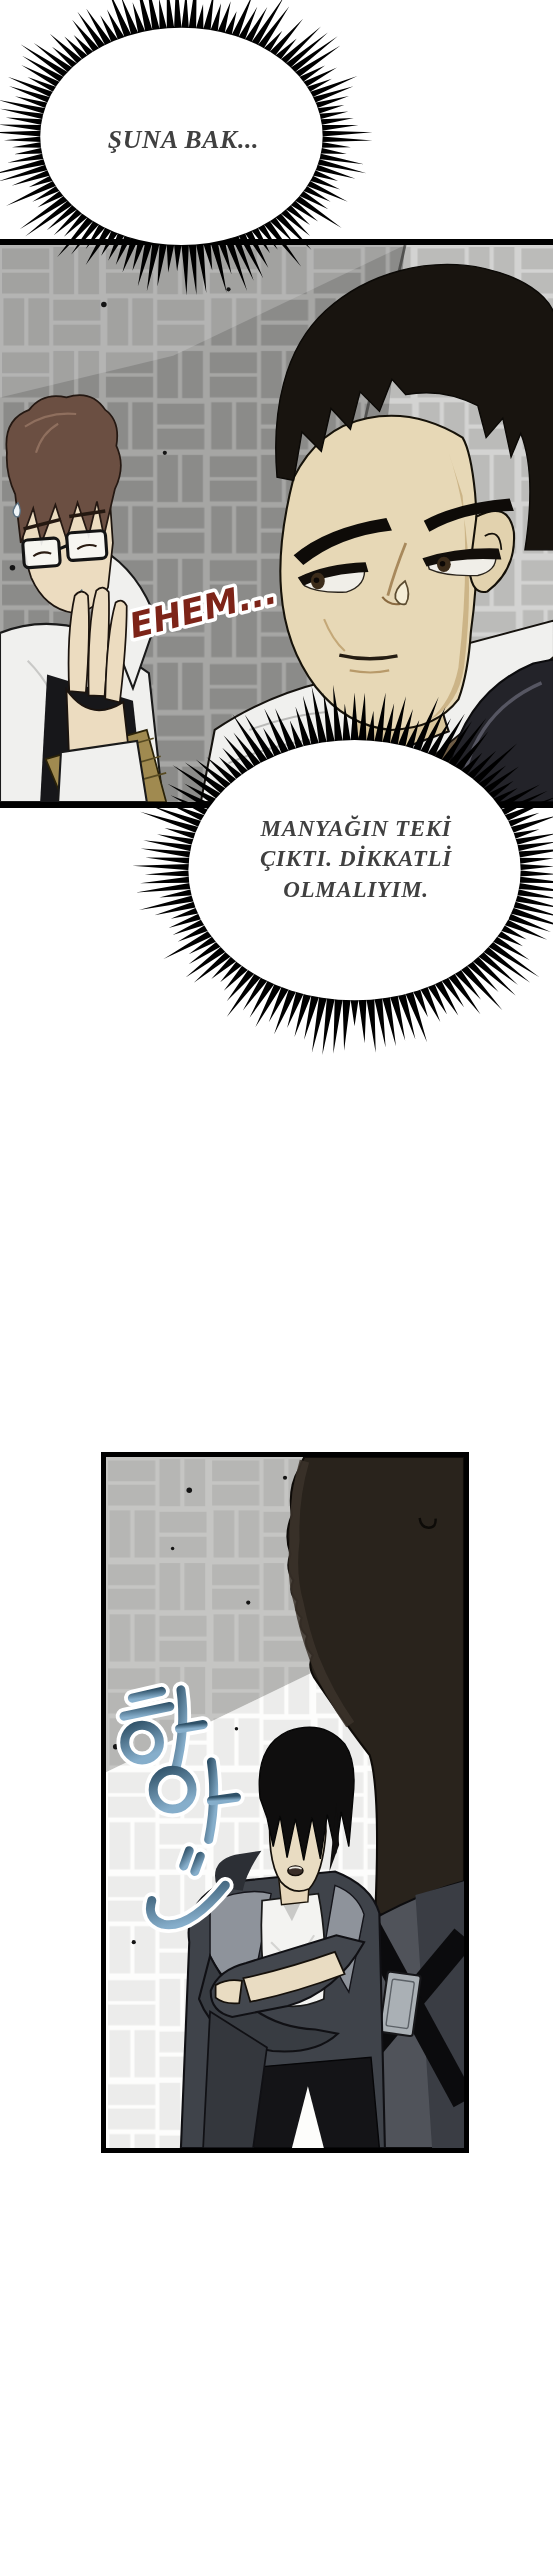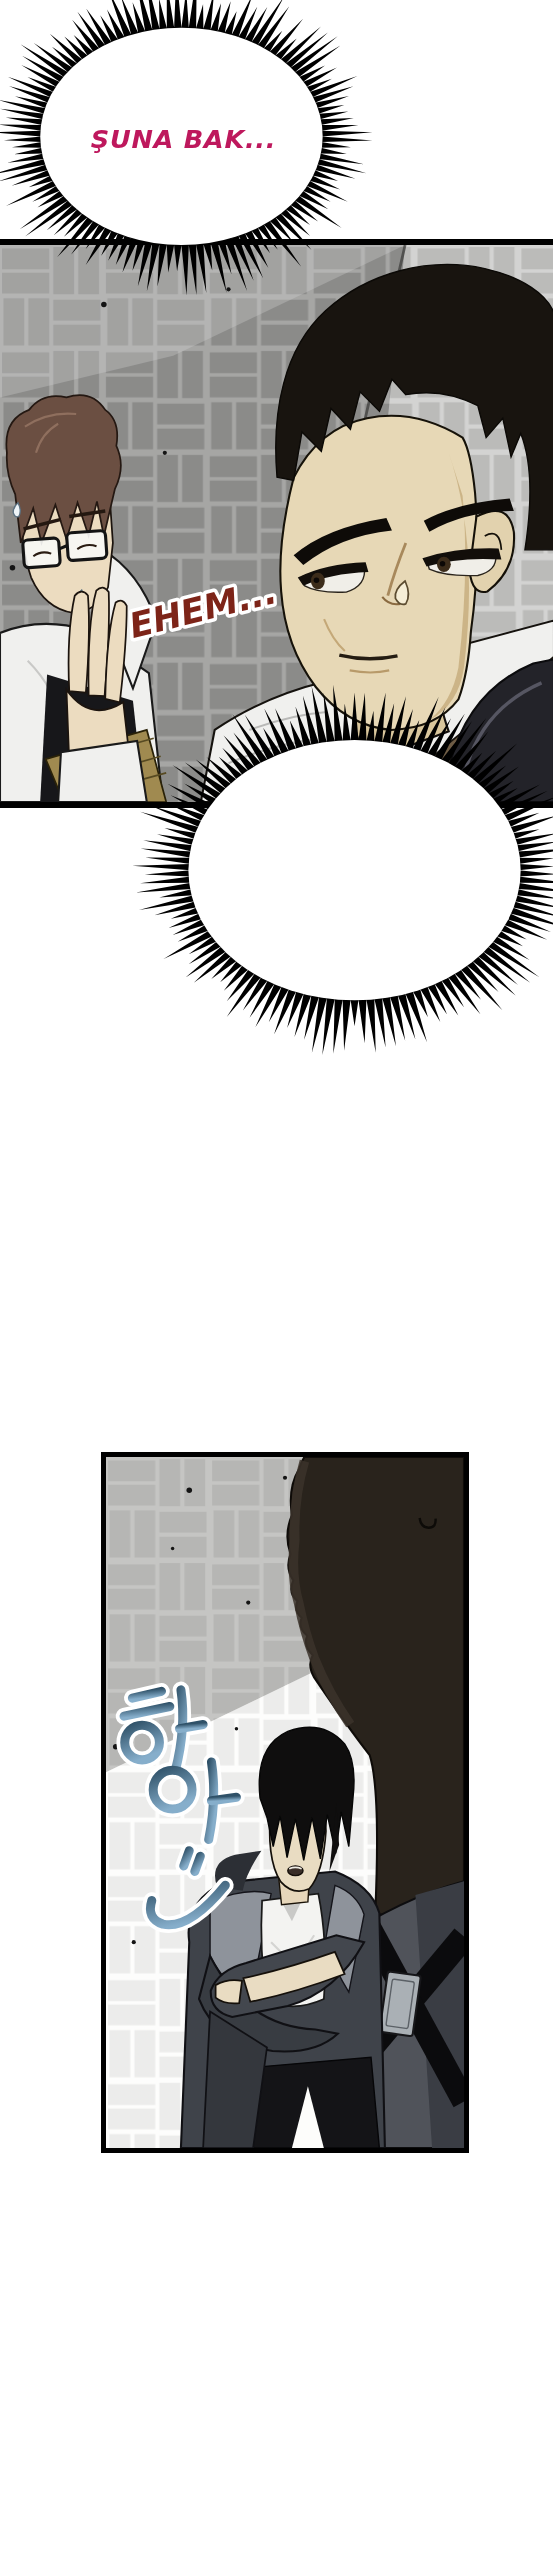--- a/index.html
+++ b/index.html
@@ -3,22 +3,22 @@
 <meta charset="utf-8">
 <style>
   html,body{margin:0;padding:0;background:#ffffff;}
   #page{position:relative;width:554px;height:2576px;background:#ffffff;overflow:hidden;
         font-family:"DejaVu Sans", sans-serif;}
   .panel{position:absolute;box-sizing:border-box;background:#ffffff;}
   #panel1{left:0;top:239px;width:554px;height:569px;border-top:6.2px solid #000;border-bottom:6.2px solid #000;}
   #panel2{left:101px;top:1452px;width:368px;height:701px;border:5.5px solid #000;}
   .panel svg{display:block;width:100%;height:100%;}
   #burst-overlay{position:absolute;left:0;top:0;width:554px;height:2576px;pointer-events:none;}
-  .bubble-text{position:absolute;text-align:center;color:#be185d;font-weight:bold;font-style:italic;
-               letter-spacing:0.7px;line-height:1.32;}
+  .bubble-text{position:absolute;text-align:center;color:#404040;font-weight:bold;font-style:italic;
+               letter-spacing:0.7px;line-height:1.32;font-family:Liberation Serif, serif;}
   #bubble1-text{left:50px;top:123px;width:267px;font-size:25.6px;}
   #bubble2-text{left:209px;top:814px;width:294px;font-size:23px;}
   .sr{position:absolute;width:0.7px;height:0.7px;overflow:hidden;clip:rect(0 0 0 0);}
 </style>
 </head>
 <body>
 
 <div id="page">
 
   <div id="panel1" class="panel">
@@ -262,15 +262,20 @@
     </g>
     <g>
       <path id="burst2" fill="#000000" d="M749.4,1257.0L805.0,1262.8L749.1,1266.0L822.6,1275.8L748.3,1275.1L822.6,1288.4L746.9,1284.0L808.4,1298.9L745.0,1293.0L811.9,1312.0L742.5,1301.8L815.1,1325.9L739.5,1310.5L819.8,1340.9L735.9,1319.1L795.5,1346.1L731.9,1327.6L790.4,1357.5L727.3,1335.9L760.8,1357.0L722.2,1344.0L755.3,1367.0L716.6,1351.9L764.8,1386.6L710.6,1359.6L779.0,1411.8L704.1,1367.0L765.9,1419.5L697.1,1374.2L748.2,1422.8L689.7,1381.1L744.7,1438.0L681.9,1387.8L720.1,1432.9L673.7,1394.1L725.6,1459.2L665.1,1400.1L694.7,1444.0L656.1,1405.8L694.1,1465.6L646.9,1411.1L670.2,1455.0L637.3,1416.0L662.0,1467.1L627.4,1420.6L645.6,1465.6L617.2,1424.8L635.9,1476.4L606.8,1428.6L618.0,1469.3L596.2,1432.0L616.7,1505.6L585.4,1435.0L599.9,1501.6L574.4,1437.6L585.2,1503.3L563.2,1439.8L571.8,1511.3L552.0,1441.5L556.9,1513.1L540.6,1442.8L542.6,1520.7L529.2,1443.7L526.6,1507.1L517.7,1444.2L512.0,1482.4L506.3,1444.2L496.9,1517.7L494.8,1443.7L481.3,1522.1L483.4,1442.8L465.5,1523.8L472.0,1441.5L450.4,1520.8L460.8,1439.8L439.2,1501.8L449.6,1437.6L425.2,1498.0L438.6,1435.0L414.6,1484.8L427.8,1432.0L395.7,1494.5L417.2,1428.6L388.1,1476.6L406.8,1424.8L368.7,1484.0L396.6,1420.6L360.3,1470.1L386.7,1416.0L350.7,1459.7L377.1,1411.1L327.4,1468.9L367.9,1405.8L327.4,1446.3L358.9,1400.1L323.2,1431.2L350.3,1394.1L317.8,1418.7L342.1,1387.8L305.1,1414.0L334.3,1381.1L279.8,1419.4L326.9,1374.2L267.9,1411.9L319.9,1367.0L272.4,1392.8L313.4,1359.6L272.4,1378.4L307.4,1351.9L236.1,1385.2L301.8,1344.0L256.5,1360.3L296.7,1335.9L249.2,1350.7L292.1,1327.6L243.3,1340.5L288.1,1319.1L246.6,1327.2L284.5,1310.5L222.9,1322.1L281.5,1301.8L200.6,1314.6L279.0,1293.0L229.9,1296.4L277.1,1284.0L196.3,1289.1L275.7,1275.1L202.2,1275.7L274.9,1266.0L209.0,1263.1L274.6,1257.0L191.0,1250.5L274.9,1248.0L209.8,1238.8L275.7,1238.9L202.8,1225.7L277.1,1230.0L206.7,1213.6L279.0,1221.0L226.7,1205.2L281.5,1212.2L237.5,1195.9L284.5,1203.5L202.3,1172.5L288.1,1194.9L217.0,1163.6L292.1,1186.4L243.2,1160.7L296.7,1178.1L246.2,1148.6L301.8,1170.0L241.8,1132.0L307.4,1162.1L266.0,1131.6L313.4,1154.4L248.9,1105.0L319.9,1147.0L266.8,1101.2L326.9,1139.8L282.8,1097.2L334.3,1132.9L298.2,1093.6L342.1,1126.2L315.8,1093.2L350.3,1119.9L320.9,1080.2L358.9,1113.9L322.7,1061.9L367.9,1108.2L337.0,1058.2L377.1,1102.9L335.6,1031.2L386.7,1098.0L353.5,1032.3L396.6,1093.4L379.9,1051.4L406.8,1089.2L381.5,1023.3L417.2,1085.4L397.2,1023.2L427.8,1082.0L418.6,1040.6L438.6,1079.0L426.6,1020.6L449.6,1076.4L437.3,1004.6L460.8,1074.2L450.0,991.1L472.0,1072.5L467.0,1000.2L483.4,1071.2L481.0,989.0L494.8,1070.3L497.8,1016.1L506.3,1069.8L512.0,1000.4L517.7,1069.8L526.9,1000.6L529.2,1070.3L539.4,1026.6L540.6,1071.2L557.0,1000.2L552.0,1072.5L569.2,1015.7L563.2,1074.2L586.4,1005.7L574.4,1076.4L596.4,1024.0L585.4,1079.0L605.5,1040.2L596.2,1082.0L633.6,1006.5L606.8,1085.4L643.5,1021.2L617.2,1089.2L651.4,1037.5L627.4,1093.4L671.4,1030.8L637.3,1098.0L681.7,1041.4L646.9,1102.9L702.4,1037.1L656.1,1108.2L705.4,1056.8L665.1,1113.9L696.6,1087.5L673.7,1119.9L716.6,1084.6L681.9,1126.2L746.7,1074.1L689.7,1132.9L730.9,1105.8L697.1,1139.8L749.4,1107.1L704.1,1147.0L741.8,1127.9L710.6,1154.4L747.7,1138.1L716.6,1162.1L780.0,1133.2L722.2,1170.0L791.1,1142.1L727.3,1178.1L805.1,1150.1L731.9,1186.4L779.1,1174.1L735.9,1194.9L807.0,1177.2L739.5,1203.5L779.3,1197.9L742.5,1212.2L806.2,1203.2L745.0,1221.0L805.1,1215.7L746.9,1230.0L823.1,1225.5L748.3,1238.9L799.5,1239.9L749.1,1248.0L801.0,1251.3Z"></path>
       <ellipse cx="512" cy="1257" rx="240" ry="188" fill="#ffffff"></ellipse>
     </g>
     <text x="192" y="922" transform="rotate(-14 192 922)" font-family="DejaVu Sans, sans-serif" font-size="50" font-weight="bold" font-style="italic" fill="#7d2418" stroke="#ffffff" stroke-width="10" paint-order="stroke" stroke-linejoin="round">EHEM...</text>
   </svg>
 
   <div id="bubble1-text" class="bubble-text">ŞUNA BAK...</div>
 
+  <div id="bubble2-text" class="bubble-text">
+    <div>MANYAĞIN TEKİ</div>
+    <div>ÇIKTI. DİKKATLİ</div>
+    <div>OLMALIYIM.</div>
+  </div>
 
 </div>
 
 
 </body></html>

